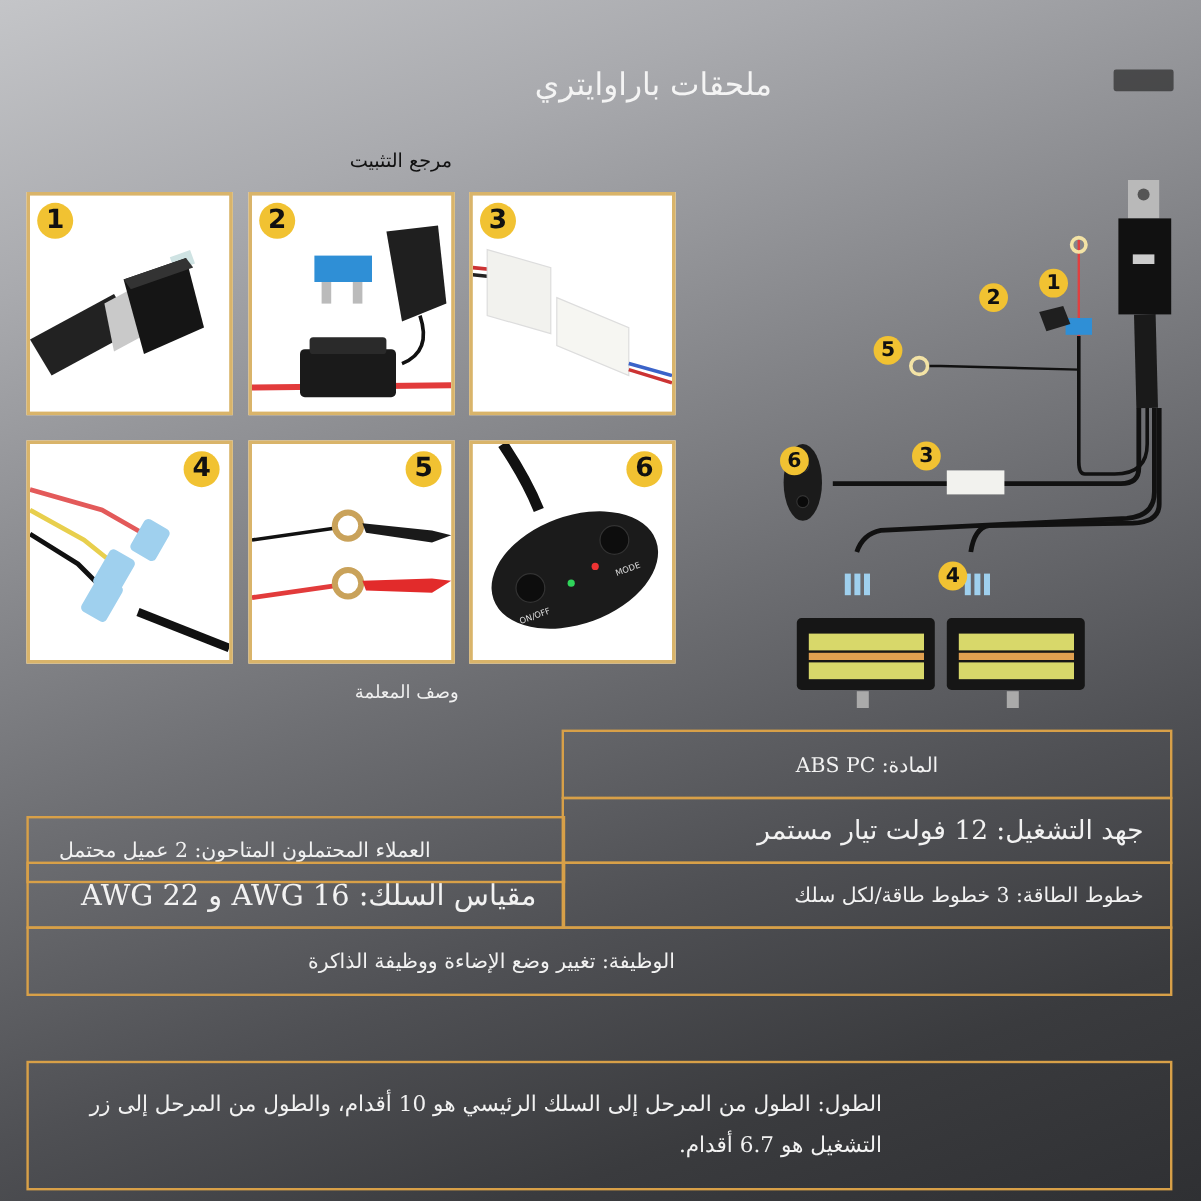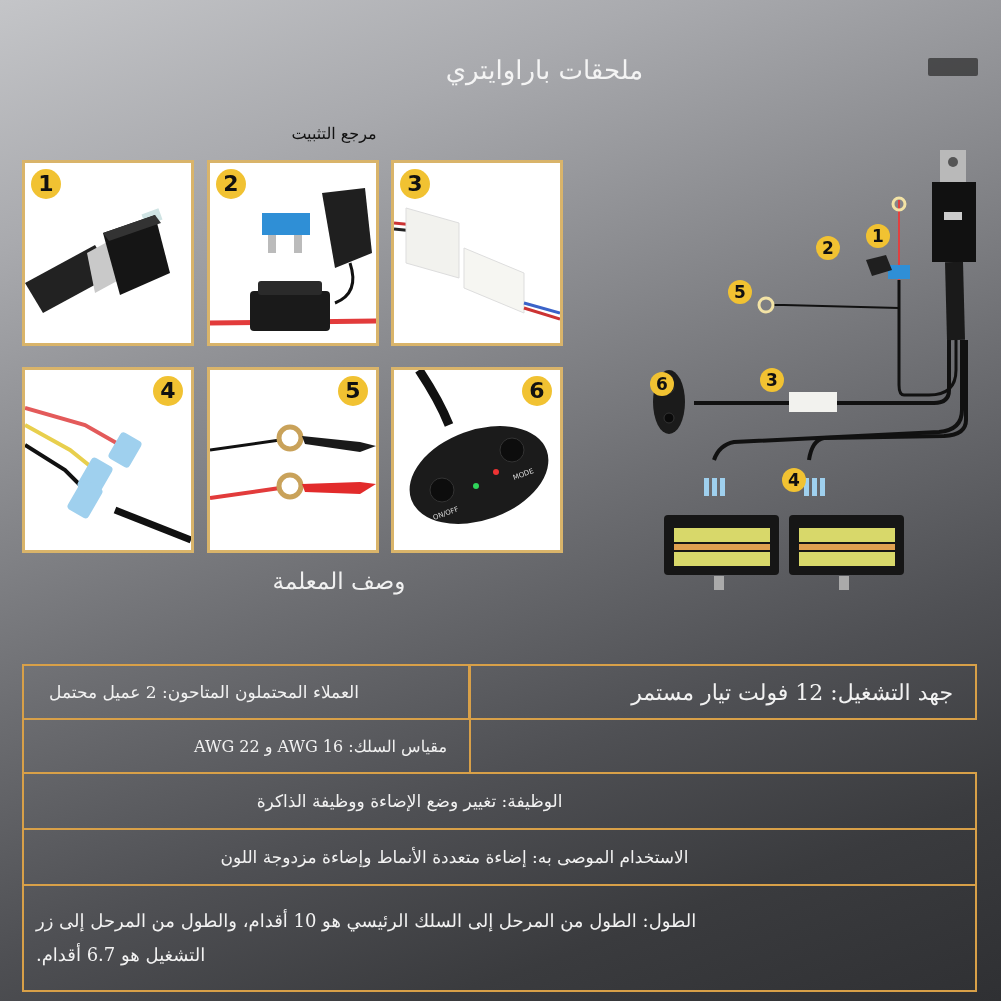--- a/index.html
+++ b/index.html
@@ -4,21 +4,21 @@
 <style>
   html, body { margin:0; padding:0; }
   body {
     width:1001px; height:1001px; overflow:hidden; position:relative;
     background: linear-gradient(160deg, #c4c5c8 0%, #a9aaae 18%, #8b8c90 35%, #6d6e72 52%, #4f5054 70%, #3a3b3e 85%, #2f3033 100%);
     font-family: "DejaVu Serif", serif;
   }
   .abs { position:absolute;padding-left:44px; }
   .title { left:0; width:1001px; top:55px; text-align:center; color:#f4f4f4; font-size:26px; }
   .subtitle { left:220px; width:140px; top:124px; text-align:center; color:#111; font-size:16px; }
-  .specs-title { left:210px; width:170px; top:568px; text-align:center; color:#f0f0f0; font-size:23px; }
+  .specs-title { left:210px; width:170px; top:568px; text-align:center; color:#f0f0f0; font-size:15px; }
   .right-mark { left:928px; top:58px; width:6px; height:18px; background:#2a2a2a; border-radius:2px; opacity:.7; }
 
   .tile {
     position:absolute; width:172px; height:186px; background:#fff;
     border:3px solid #d9b46a; box-sizing:border-box; overflow:hidden;
   }
   .badge {
     position:absolute; width:30px; height:30px; border-radius:50%;
     background:#f1c232; color:#111; font-family:"DejaVu Sans", sans-serif;
     font-weight:bold; font-size:22px; line-height:30px; text-align:center;
@@ -171,36 +171,39 @@
   <div class="badge small" style="left:216px;top:96px;">2</div>
   <div class="badge small" style="left:160px;top:228px;">3</div>
   <div class="badge small" style="left:182px;top:328px;">4</div>
   <div class="badge small" style="left:128px;top:140px;">5</div>
   <div class="badge small" style="left:50px;top:232px;">6</div>
 </div>
 
 <div class="abs specs-title">وصف المعلمة</div>
 
 <div class="spec-table">
-
-  <div class="cell" style="left:0;top:56px;width:449px;height:56px;">
+  <div class="cell center" style="left:446px;top:0;width:509px;height:58px;">
+    <span class="txt">المادة: ABS PC</span>
+  </div>
+
+  <div class="cell" style="left:0;top:72px;width:449px;height:56px;">
     <span class="txt" style="padding-right:110px;">العملاء المحتملون المتاحون: 2 عميل محتمل</span>
   </div>
   <div class="cell" style="left:446px;top:56px;width:509px;height:56px;">
     <span class="txt" style="font-size:22px;">جهد التشغيل: 12 فولت تيار مستمر</span>
   </div>
 
   <div class="cell" style="left:0;top:110px;width:449px;height:56px;">
-    <span class="txt" style="font-size:16px;">مقياس السلك: 16 AWG و 22 AWG</span>
+    <span class="txt" style="font-size:24px;">مقياس السلك: 16 AWG و 22 AWG</span>
+  </div>
+  <div class="cell" style="left:446px;top:110px;width:509px;height:56px;">
+    <span class="txt">خطوط الطاقة: 3 خطوط طاقة/لكل سلك</span>
   </div>
 
   <div class="cell center" style="left:0;top:164px;width:955px;height:58px;">
     <span class="txt" style="margin-right:180px;">الوظيفة: تغيير وضع الإضاءة ووظيفة الذاكرة</span>
   </div>
 
-  <div class="cell center" style="left:0;top:220px;width:955px;height:58px;">
-    <span class="txt" style="margin-right:90px;">الاستخدام الموصى به: إضاءة متعددة الأنماط وإضاءة مزدوجة اللون</span>
-  </div>
 
   <div class="cell" style="left:0;top:276px;width:955px;height:108px;align-items:center;">
-    <span class="txt" style="padding:0 240px 0 12px; text-align:left; line-height:34px; font-size:18px;">الطول: الطول من المرحل إلى السلك الرئيسي هو 10 أقدام، والطول من المرحل إلى زر التشغيل هو 6.7 أقدام.</span>
+    <span class="txt" style="padding:0 240px 0 12px; text-align:right; line-height:34px; font-size:18px;">الطول: الطول من المرحل إلى السلك الرئيسي هو 10 أقدام، والطول من المرحل إلى زر التشغيل هو 6.7 أقدام.</span>
   </div>
 </div>
 
 </body></html>

